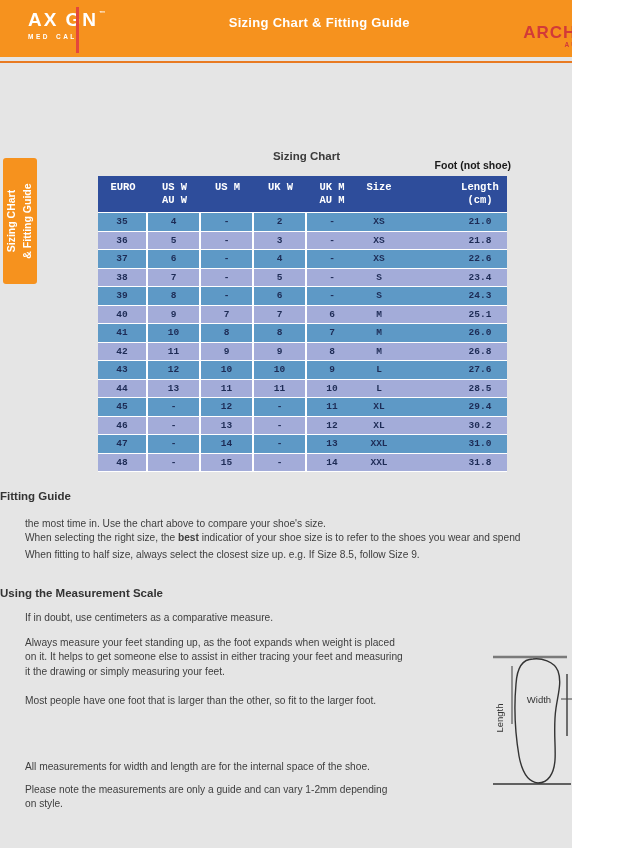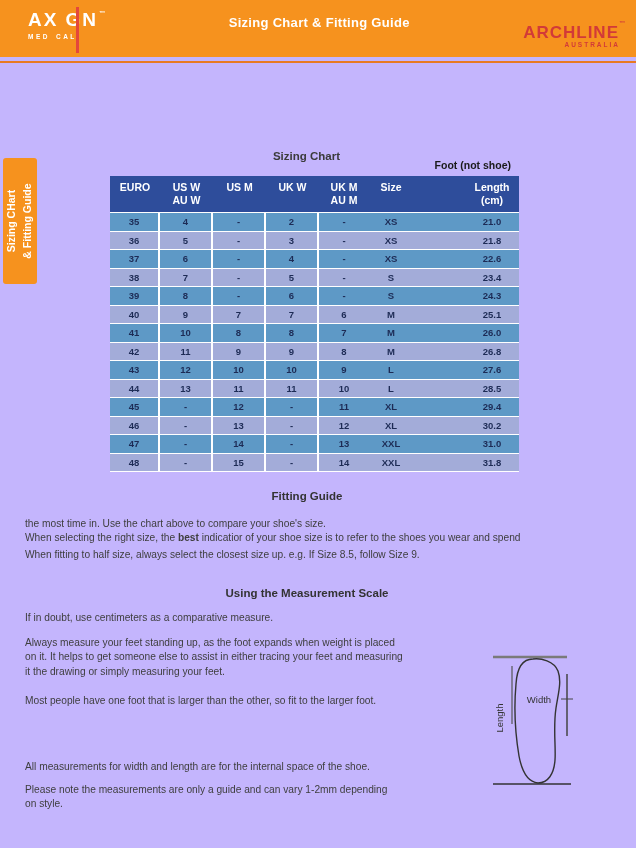--- a/index.html
+++ b/index.html
@@ -1,16 +1,16 @@
 <!DOCTYPE html>
 <html><head>
 <meta charset="utf-8">
 <style>
   html,body{margin:0;padding:0;background:#fff;}
-  .page{position:relative;width:636px;height:848px;background:#c4b5fd;overflow:hidden;
+  .page{position:relative;width:572px;height:848px;background:#e5e5e5;overflow:hidden;
         font-family:"Liberation Sans",sans-serif;}
 
   
   .banner{position:absolute;left:0;top:0;width:642px;height:57px;background:#F6921E;}
   .rule{position:absolute;left:0;top:61px;width:642px;height:2px;background:#E87A22;}
 
   .axign{position:absolute;left:28px;top:9px;width:100px;color:#fff;}
   .axign-top{font-size:19px;font-weight:bold;letter-spacing:2px;display:flex;align-items:center;}
   .axign-gap{display:inline-block;width:7px;}
   .axign-line{position:absolute;left:48px;top:-2px;width:2.5px;height:46px;background:#E4473C;}
@@ -32,36 +32,36 @@
                   transform:rotate(-90deg);text-align:center;color:#fff;font-weight:bold;
                   font-size:10.5px;line-height:16px;}
 
   
   .chart-title{position:absolute;left:0;top:150px;width:613px;text-align:center;
                font-size:11.5px;font-weight:bold;color:#3B3B3B;}
   .foot-note{position:absolute;left:102px;top:159px;width:409px;text-align:right;
              font-size:10.5px;font-weight:bold;color:#1a1a1a;}
 
   
-  .sizing-table{position:absolute;left:110px;top:176px;width:409px;border-collapse:separate;
-                border-spacing:0;table-layout:fixed;}
+  .sizing-table{position:absolute;left:98px;top:176px;width:409px;border-collapse:separate;
+                border-spacing:0;table-layout:fixed;font-family:Liberation Mono, monospace;}
   .sizing-table th{background:#2E4D9B;color:#fff;font-size:10.5px;font-weight:bold;
                    vertical-align:top;padding:5px 0 0 0;height:31px;text-align:center;
                    border-bottom:1.5px solid #fff;}
   .sizing-table th .th-l2{font-size:10.5px;line-height:13px;}
   .sizing-table th .th-l1{line-height:13px;}
   .sizing-table td{height:17.5px;line-height:17.5px;text-align:center;padding:0;
                    font-size:9.5px;font-weight:bold;color:#1D2B55;border-bottom:1px solid #fff;}
   .sizing-table td:nth-child(-n+4){border-right:2px solid #fff;}
   .sizing-table tbody tr:nth-child(odd) td{background:#5E99C6;}
   .sizing-table tbody tr:nth-child(even) td{background:#A3ACD9;}
   .sizing-table th:nth-child(7),.sizing-table td:nth-child(7){padding-left:52px;}
 
   
-  .h2{position:absolute;left:0;width:614px;text-align:center;font-size:11.5px;
+  .h2{position:absolute;left:0;width:614px;font-size:11.5px;
       font-weight:bold;color:#333;}
   .para{position:absolute;left:25px;font-size:10.2px;line-height:14.3px;color:#3E3E3E;}
   .b{font-weight:bold;}
 
   
   .foot-diagram{position:absolute;left:483px;top:644px;}
 </style>
 </head>
 <body>
 

